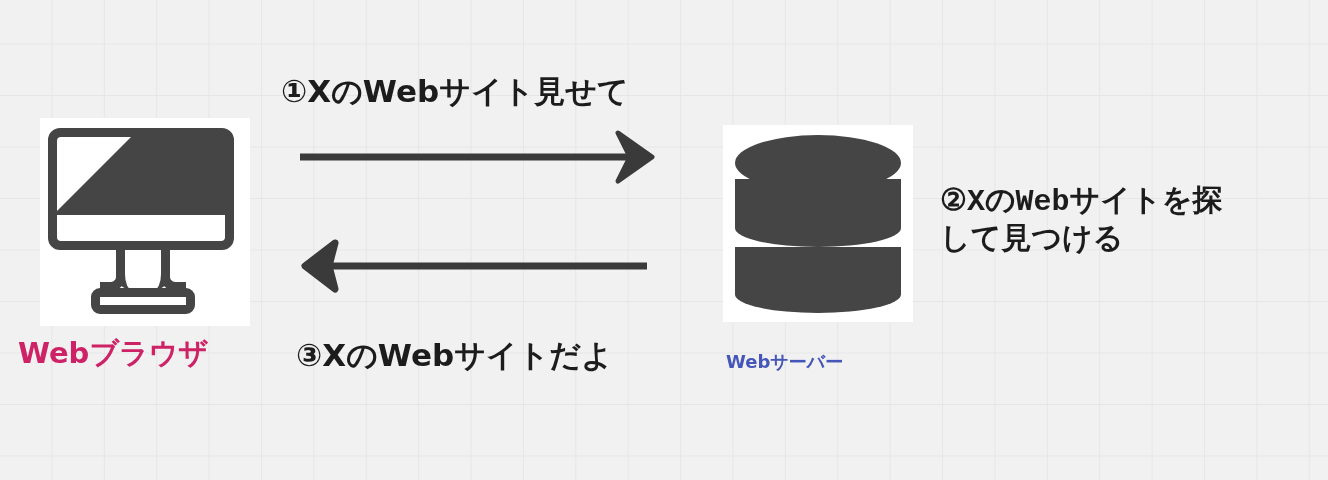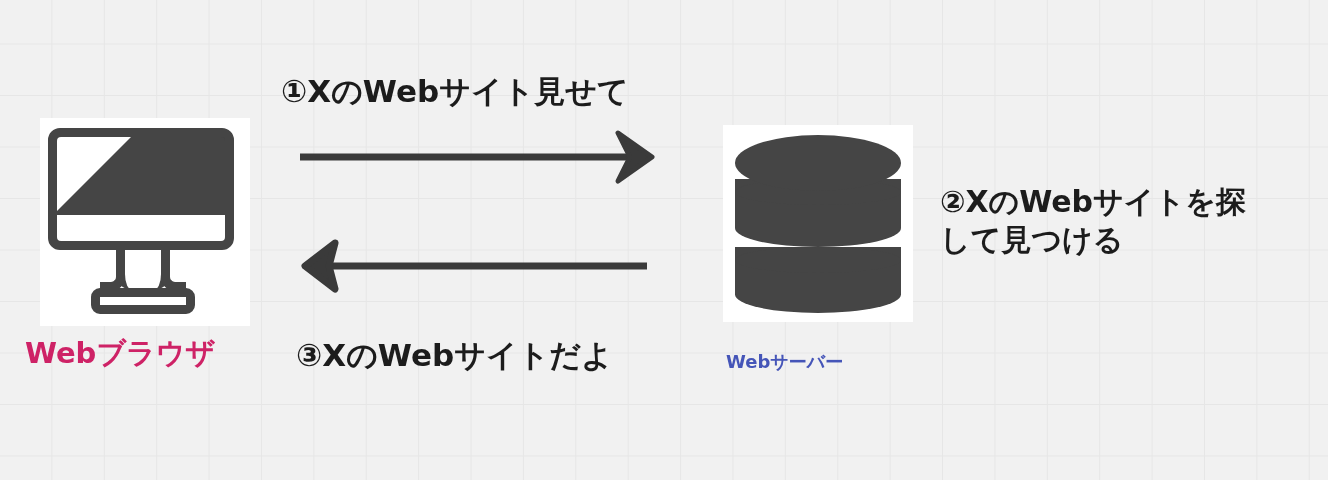--- a/index.html
+++ b/index.html
@@ -158,35 +158,35 @@
 
   
   .node-label {
     position: absolute;
     font-weight: bold;
     font-size: 29px;
     letter-spacing: 0px;
     white-space: nowrap;
     line-height: 1.1;
   }
-  #browser-label { left: 25px; top: 338px; color: #ce2266; }
+  #browser-label { left: 18px; top: 338px; color: #ce2266; }
   #server-label  { left: 726px; top: 352px; color: #4555b8; font-size: 18px; }
 
   
   .msg {
     position: absolute;
     color: #1c1c1c;
     font-weight: bold;
     font-size: 31px;
     line-height: 1.28;
     white-space: pre;
   }
   #msg-1 { left: 281px; top: 72px; }
   #msg-3 { left: 296px; top: 336px; text-align: center; }
-  #msg-2 { left: 940px; top: 183px; font-size: 30px; }
+  #msg-2 { left: 940px; top: 183px; font-size: 30px; font-family: Liberation Mono, monospace; }
 
   
   .arrow-svg { position: absolute; overflow: visible; }
   #arrow-request  { left: 300px; top: 130px; }
   #arrow-response { left: 295px; top: 240px; }
 </style>
 </head>
 <body>
 
 <div id="canvas">

